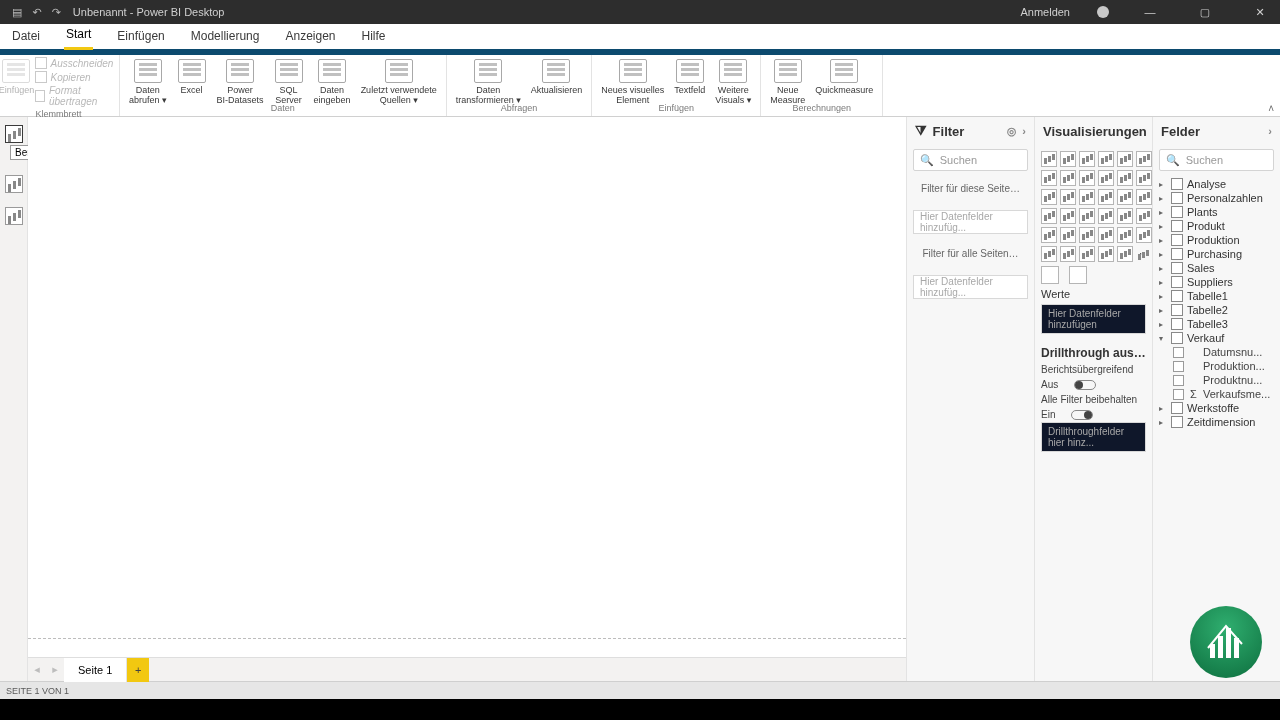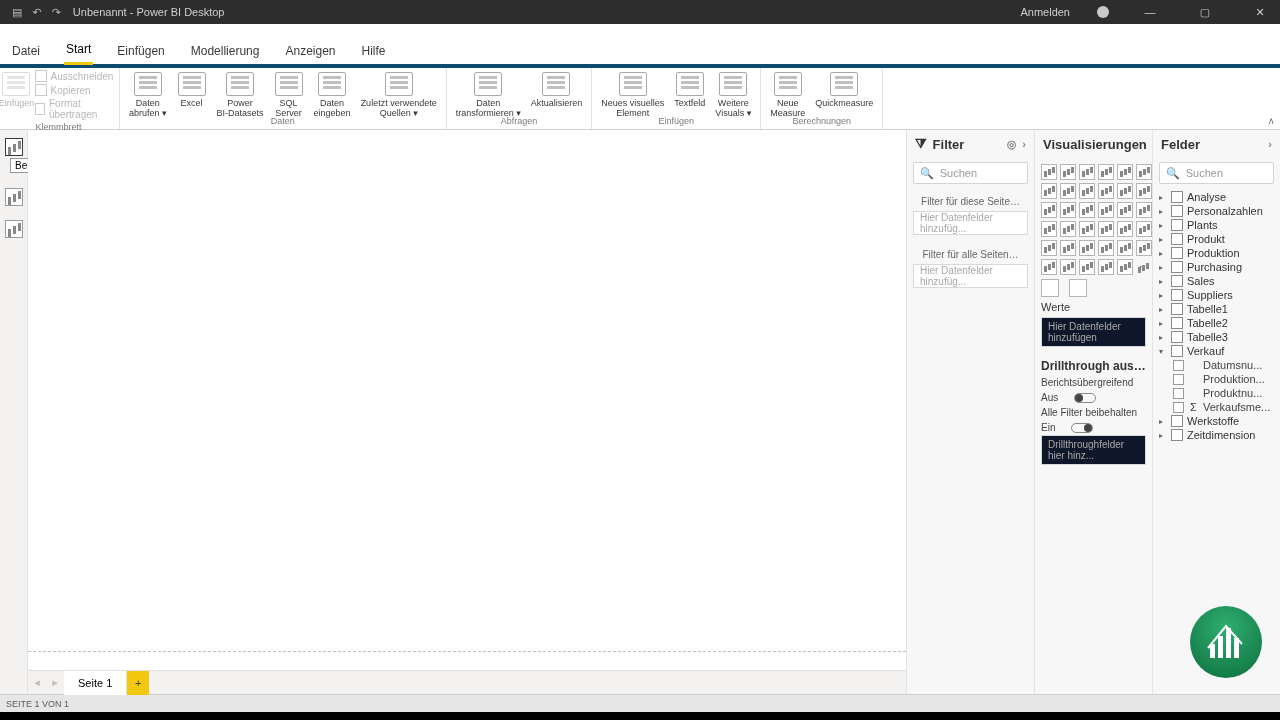--- a/index.html
+++ b/index.html
@@ -6,21 +6,21 @@
 body { width:1280px; height:720px; background:#000; overflow:hidden; }
 
 .titlebar { height:24px; background:#2d2d2d; display:flex; align-items:center; color:#d0d0d0; font-size:11px; }
 .titlebar .qat { display:flex; gap:10px; padding:0 12px; }
 .titlebar .qat span { opacity:.85; cursor:pointer; }
 .titlebar .title { flex:1; }
 .titlebar .right { display:flex; align-items:center; gap:27px; padding-right:6px; }
 .titlebar .right .winbtn { width:28px; text-align:center; cursor:pointer; }
 .titlebar .avatar { width:12px; height:12px; border-radius:50%; background:#c8c8c8; display:inline-block; }
 
-.menubar { height:44px; background:#fff; display:flex; align-items:flex-end; padding-left:10px; gap:22px; font-size:12px; color:#3a3a3a; border-bottom:4px solid #0c4a6e; }
+.menubar { height:31px; background:#fff; display:flex; align-items:flex-end; padding-left:10px; gap:22px; font-size:12px; color:#3a3a3a; border-bottom:6px solid #0c4a6e; }
 .menubar span { padding:4px 2px 6px; cursor:pointer; }
 .menubar span.active { border-bottom:3px solid #f2c811; color:#000; font-weight:500; margin-bottom:-1px; }
 
 .ribbon { background:#fff; display:flex; border-bottom:1px solid #d0d0d0; height:62px; position:relative; }
 .ribbon .group { border-right:1px solid #e3e3e3; padding:2px 6px 0; display:flex; flex-direction:column; align-items:center; }
 .ribbon .group .items { display:flex; gap:4px; height:46px; align-items:flex-start; }
 .ribbon .group .lbl { font-size:9px; color:#7a7a7a; text-align:center; line-height:10px; }
 .ribbon .btn { display:flex; flex-direction:column; align-items:center; justify-content:flex-start; width:auto; min-width:36px; cursor:pointer; padding:2px 3px; }
 .ribbon .btn .ico { width:28px; height:24px; border:1px solid #a8a8a8; border-radius:2px; background:#fff; margin-bottom:2px; position:relative; }
 .ribbon .btn .ico::after { content:""; position:absolute; left:4px; right:4px; top:3px; height:3px; background:#c0c0c0; box-shadow:0 5px 0 #c0c0c0,0 10px 0 #c0c0c0; }
@@ -43,21 +43,21 @@
 
 .panel { border-left:1px solid #e3e3e3; background:#f7f7f7; display:flex; flex-direction:column; }
 .panel-head { height:28px; display:flex; align-items:center; padding:0 8px; font-size:13px; font-weight:600; color:#333; gap:6px; }
 .panel-head .spacer { flex:1; }
 .panel-head .hi { font-size:11px; color:#888; cursor:pointer; }
 
 .filterpanel { width:128px; }
 .filterpanel .search, .fieldspanel .search { margin:4px 6px; }
 .search { display:flex; align-items:center; gap:6px; background:#fff; border:1px solid #d4d4d4; border-radius:2px; padding:2px 6px; height:22px; font-size:11px; color:#999; }
 .filterpanel .section-lbl { font-size:10px; color:#666; padding:8px 6px 2px; display:flex; justify-content:center; }
-.filterpanel .dropzone { margin:2px 6px 6px; border:1px solid #d8d8d8; background:#fff; height:24px; font-size:10px; color:#a8a8a8; display:flex; align-items:center; padding:0 6px; }
+.filterpanel .dropzone { margin:14px 6px 6px; border:1px solid #d8d8d8; background:#fff; height:24px; font-size:10px; color:#a8a8a8; display:flex; align-items:center; padding:0 6px; }
 
 .vizpanel { width:118px; }
 .vizgrid { display:grid; grid-template-columns:repeat(6,16px); gap:3px; padding:6px 6px 4px; }
 .vizgrid .vicon { width:16px; height:16px; background:#fff; border:1px solid #b5b5b5; cursor:pointer; position:relative; }
 .vizgrid .vicon::after { content:""; position:absolute; left:2px; bottom:2px; width:3px; height:6px; background:#888; box-shadow:4px -2px 0 #888,8px -4px 0 #888; }
 .vizgrid .more { border:none; background:transparent; font-size:10px; text-align:center; line-height:16px; }
 .valuerow { padding:0 6px; display:flex; gap:10px; }
 .valuerow .vico { width:18px; height:18px; border:1px solid #b5b5b5; background:#fff; cursor:pointer; }
 .smallhead { font-size:11px; color:#333; padding:4px 6px; }
 .fieldwell { margin:0 6px 6px; border:1px solid #d8d8d8; background:#0f172a; font-size:10px; color:#a8a8a8; padding:3px 6px; }
@@ -119,21 +119,21 @@
   <span>Hilfe</span>
 </div>
 
 <div class="ribbon">
   <div class="group clip">
     <div style="display:flex;">
       <div class="btn" style="opacity:.4">
         <div class="ico"></div>
         <div class="txt">Einfügen</div>
       </div>
-      <div style="display:flex;flex-direction:column;justify-content:flex-end;">
+      <div style="display:flex;flex-direction:column;justify-content:flex-end;font-style:italic;">
         <div class="row">
             <span class="miniico"></span>
             <span>Ausschneiden</span>
           </div>
         <div class="row">
             <span class="miniico"></span>
             <span>Kopieren</span>
           </div>
         <div class="row">
             <span class="miniico"></span>

